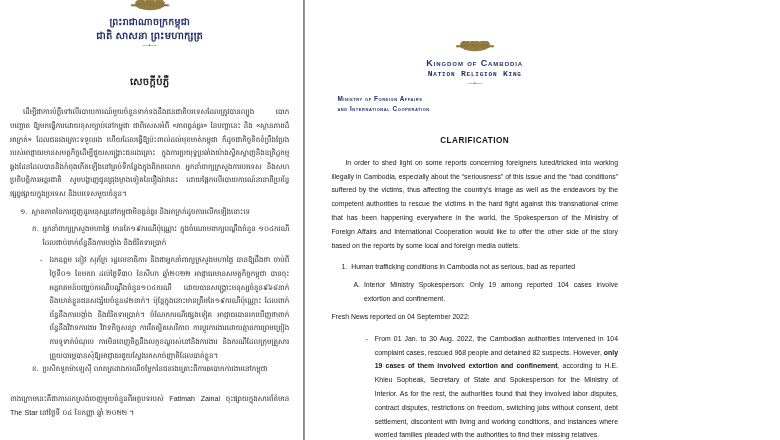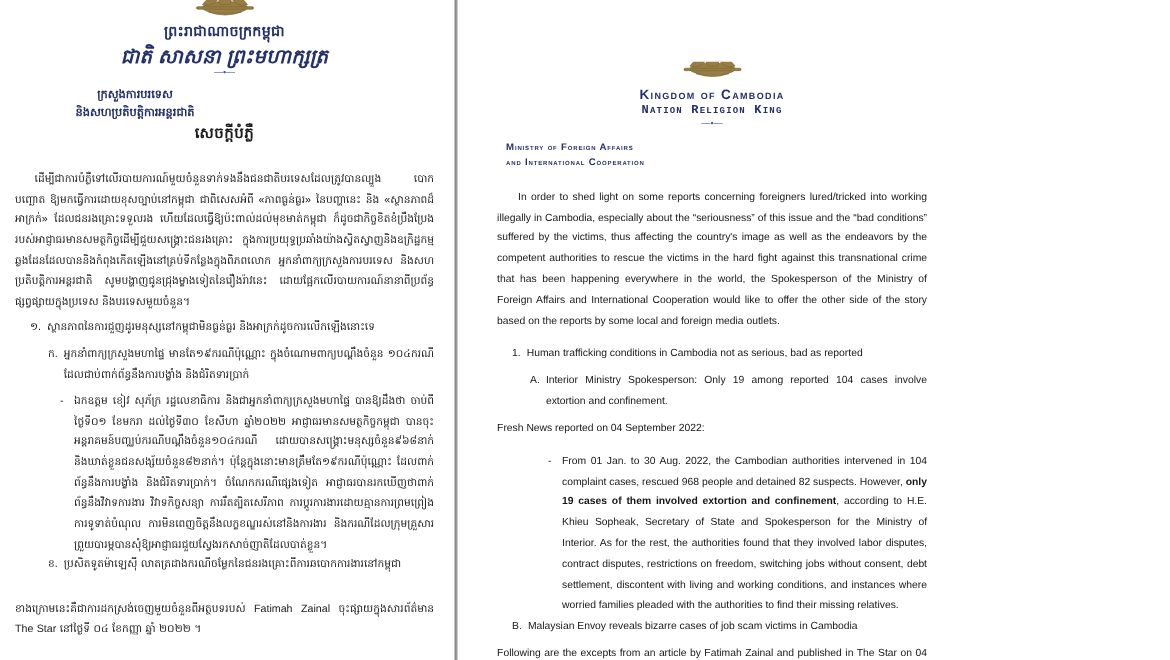--- a/index.html
+++ b/index.html
@@ -58,21 +58,21 @@
     opacity: .88;
   }
 
   
   .royal {
     text-align: center;
     color: #24306b;
     line-height: 1.35;
   }
   .royal-kh-1 { font-size: 9.5px; font-weight: bold; letter-spacing: .2px; }
-  .royal-kh-2 { font-size: 13px; font-weight: bold; letter-spacing: .2px; font-style: italic; }
+  .royal-kh-2 { font-size: 10px; font-weight: bold; letter-spacing: .2px; }
   .royal-en-1 {
     font-size: 9px; font-weight: bold;
     font-variant: small-caps; letter-spacing: .9px;
   }
   .royal-en-2 {
     font-size: 8px; font-weight: bold;
     font-variant: small-caps; letter-spacing: .8px; font-family: Liberation Mono, monospace;
   }
   .squiggle {
     margin: 1px auto 0;
@@ -101,21 +101,21 @@
     color: #24306b;
     font-size: 6.4px;
     font-weight: bold;
     font-variant: small-caps;
     letter-spacing: .55px;
     line-height: 1.55;
   }
 
   
   .doc-title-kh {
-    margin-top: 2px;
+    margin-top: 28px;
     text-align: center;
     color: #1d1d1d;
     font-size: 10px;
     font-weight: bold;
     letter-spacing: .3px;
   }
   .doc-title-en {
     margin-top: 22px;
     text-align: center;
     color: #151515;
@@ -193,24 +193,20 @@
         </g>
       </svg>
     </div>
 
     <div class="royal">
       <div class="royal-kh-1">ព្រះរាជាណាចក្រកម្ពុជា</div>
       <div class="royal-kh-2">ជាតិ សាសនា ព្រះមហាក្សត្រ</div>
       <div class="squiggle">—•—</div>
     </div>
 
-    <div class="ministry-kh">
-      <div>ក្រសួងការបរទេស</div>
-      <div>និងសហប្រតិបត្តិការអន្តរជាតិ</div>
-    </div>
 
     <div class="doc-title-kh">សេចក្តីបំភ្លឺ</div>
 
     <div class="body-kh">
       <p class="k-indent">ដើម្បីជាការបំភ្លឺទៅលើរបាយការណ៍មួយចំនួនទាក់ទងនឹងជនជាតិបរទេសដែលត្រូវបានល្បួង បោកបញ្ឆោត ឱ្យមកធ្វើការដោយខុសច្បាប់នៅកម្ពុជា ជាពិសេសអំពី «ភាពធ្ងន់ធ្ងរ» នៃបញ្ហានេះ និង «ស្ថានភាពដ៏អាក្រក់» ដែលជនរងគ្រោះទទួលរង ហើយដែលធ្វើឱ្យប៉ះពាល់ដល់មុខមាត់កម្ពុជា ក៏ដូចជាកិច្ចខិតខំប្រឹងប្រែងរបស់អាជ្ញាធរមានសមត្ថកិច្ចដើម្បីជួយសង្គ្រោះជនរងគ្រោះ ក្នុងការប្រយុទ្ធប្រឆាំងយ៉ាងស្វិតស្វាញនិងឧក្រិដ្ឋកម្មឆ្លងដែនដែលបាននិងកំពុងកើតឡើងនៅគ្រប់ទីកន្លែងក្នុងពិភពលោក អ្នកនាំពាក្យក្រសួងការបរទេស និងសហប្រតិបត្តិការអន្តរជាតិ សូមបង្ហាញជូនជ្រុងម្ខាងទៀតនៃរឿងរ៉ាវនេះ ដោយផ្អែកលើរបាយការណ៍នានាពីប្រព័ន្ធផ្សព្វផ្សាយក្នុងប្រទេស និងបរទេសមួយចំនួន។</p>
 
       <div class="num-item lvl1-kh">
         <span class="num-marker">១.</span>
         <span class="num-text">ស្ថានភាពនៃការជួញដូរមនុស្សនៅកម្ពុជាមិនធ្ងន់ធ្ងរ និងអាក្រក់ដូចការលើកឡើងនោះទេ</span>
       </div>
@@ -257,20 +253,21 @@
       <div class="royal-en-1">Kingdom of Cambodia</div>
       <div class="royal-en-2">Nation Religion King</div>
       <div class="squiggle">—•—</div>
     </div>
 
     <div class="ministry-en">
       <div>Ministry of Foreign Affairs</div>
       <div>and International Cooperation</div>
     </div>
 
+    <div class="doc-title-en">CLARIFICATION</div>
 
     <div class="body-en">
       <p class="e-indent">In order to shed light on some reports concerning foreigners lured/tricked into working illegally in Cambodia, especially about the “seriousness” of this issue and the “bad conditions” suffered by the victims, thus affecting the country's image as well as the endeavors by the competent authorities to rescue the victims in the hard fight against this transnational crime that has been happening everywhere in the world, the Spokesperson of the Ministry of Foreign Affairs and International Cooperation would like to offer the other side of the story based on the reports by some local and foreign media outlets.</p>
 
       <div class="num-item lvl1-en">
         <span class="num-marker">1.</span>
         <span class="num-text">Human trafficking conditions in Cambodia not as serious, bad as reported</span>
       </div>
 
       <div class="num-item lvl2-en">

